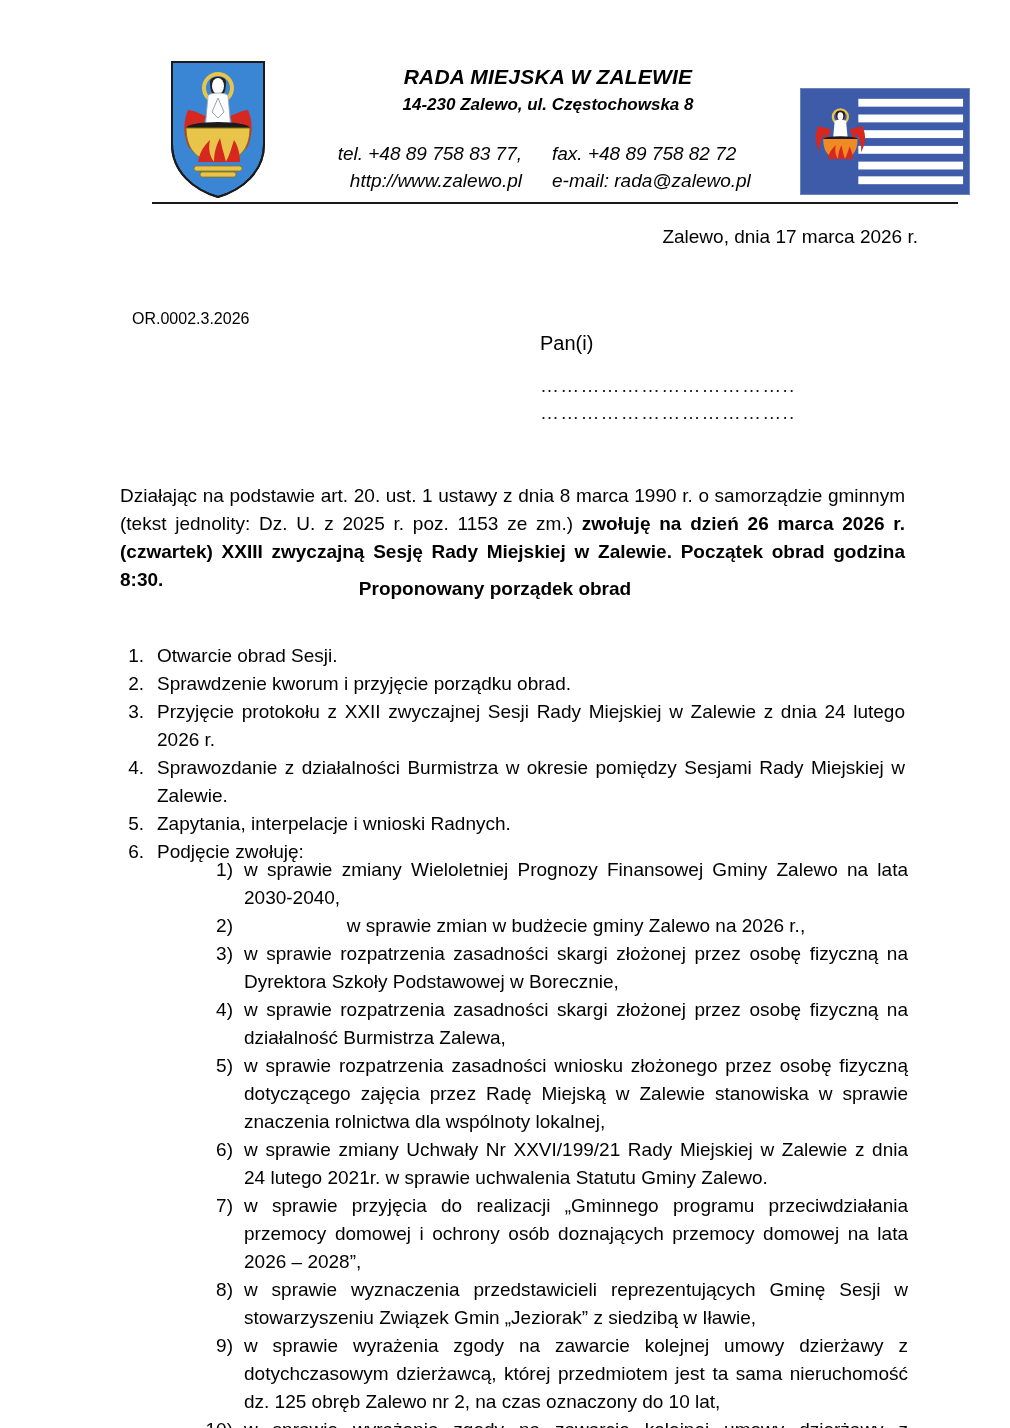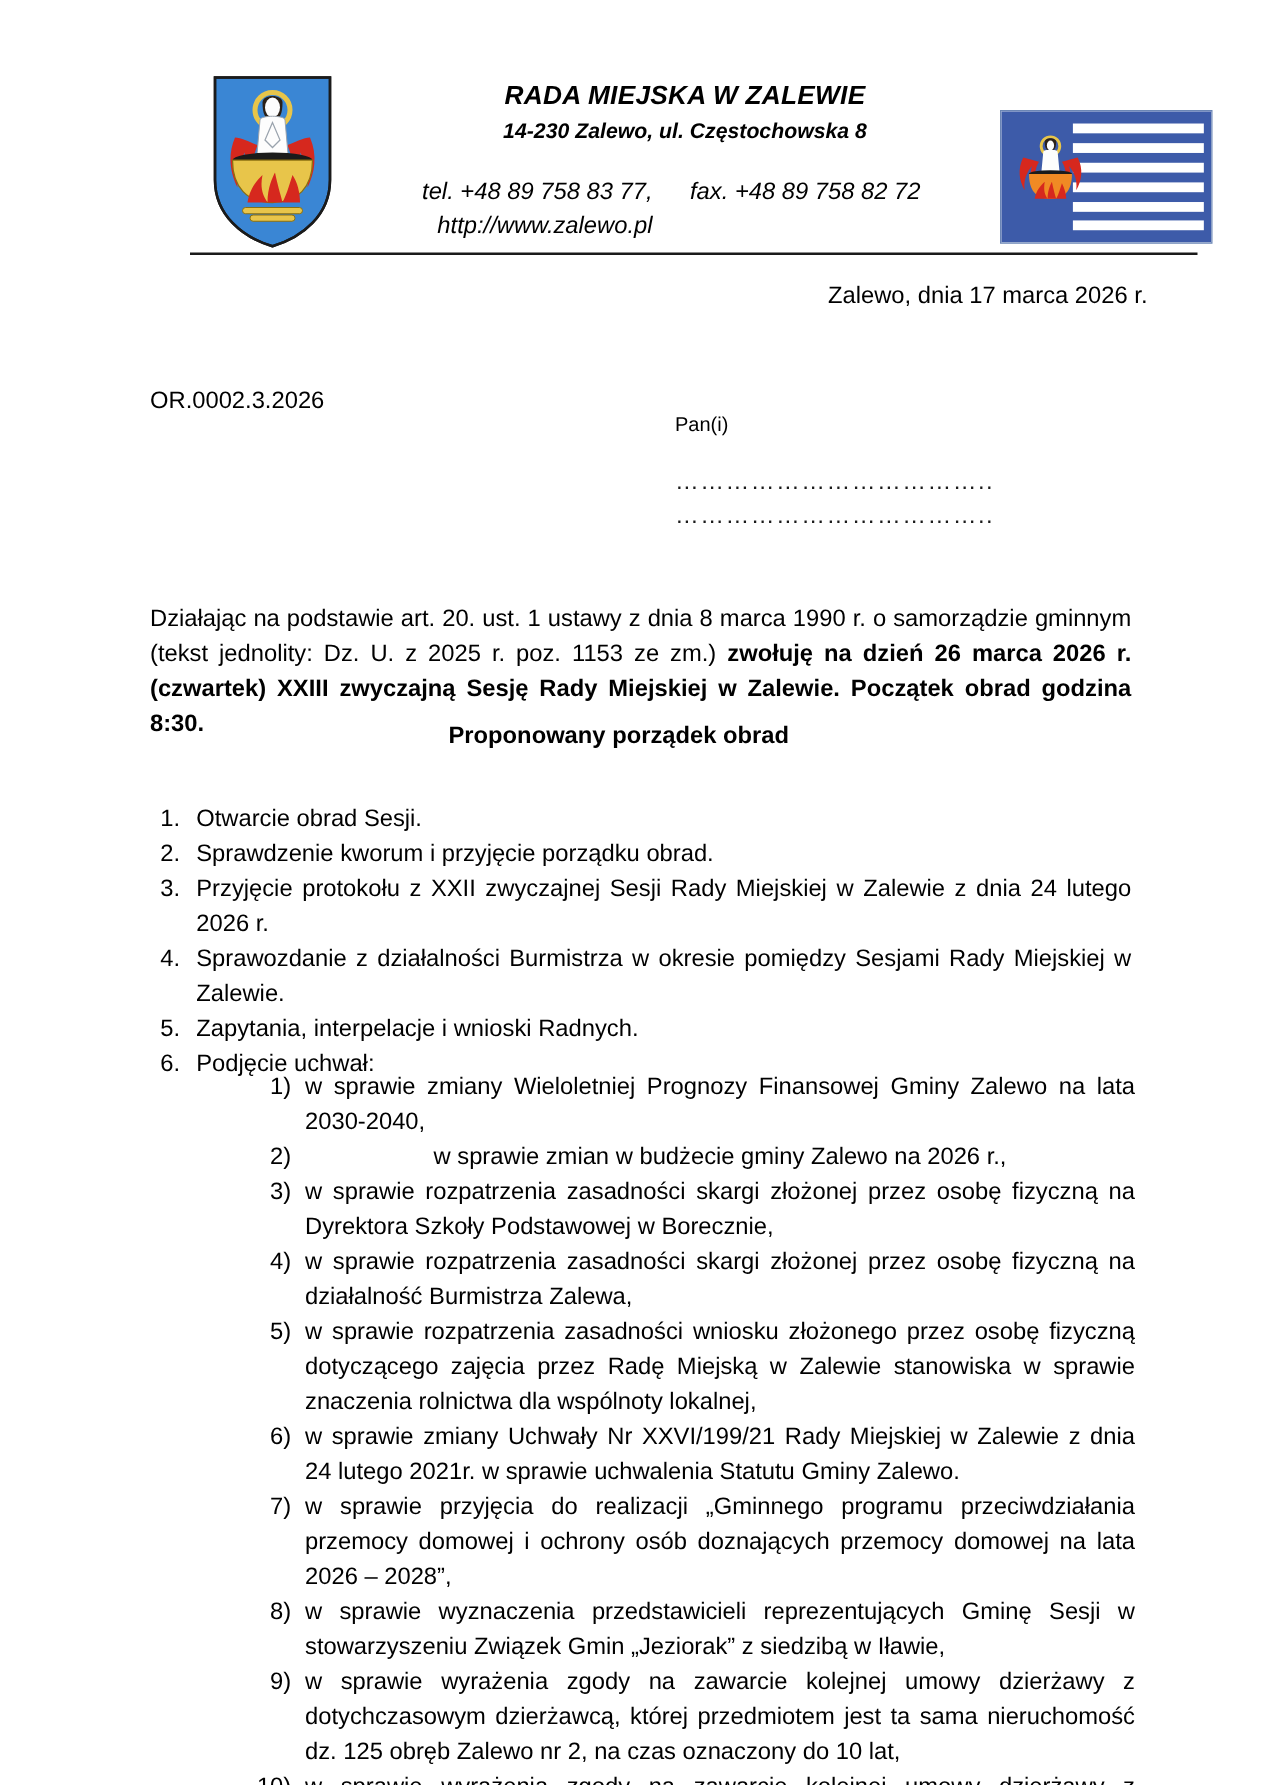--- a/index.html
+++ b/index.html
@@ -106,30 +106,30 @@
   
   .datestamp {
     position: absolute;
     right: 92px;
     top: 226px;
     font-size: 19px;
     white-space: nowrap;
   }
   .refno {
     position: absolute;
-    left: 120px;
+    left: 132px;
     top: 310px;
-    font-size: 19px;
+    font-size: 16px;
     white-space: nowrap;
   }
   .addressee {
     position: absolute;
     left: 540px;
     top: 332px;
-    font-size: 16px;
+    font-size: 20px;
   }
   .dots {
     position: absolute;
     left: 540px;
     top: 372px;
     font-size: 19px;
     line-height: 27px;
     letter-spacing: 1.2px;
     color: #1a1a1a;
     white-space: nowrap;
@@ -259,20 +259,21 @@
       <div class="org-addr">14-230 Zalewo, ul. Częstochowska 8</div>
     </div>
 
     <div class="contact-block">
       <div class="contact-row">
         <span class="contact-left">tel. +48 89 758 83 77,</span>
         <span class="contact-right">fax. +48 89 758 82 72</span>
       </div>
       <div class="contact-row">
         <span class="contact-left">http://www.zalewo.pl</span>
+        <span class="contact-right">e-mail: rada@zalewo.pl</span>
       </div>
     </div>
 
     <div class="flag">
       <svg viewBox="0 0 170 107" width="168" height="105" preserveAspectRatio="none" aria-hidden="true">
         <rect x="0" y="0" width="170" height="107" fill="#3d5ba9"></rect>
         <g fill="#ffffff">
           <rect x="58" y="10" width="106" height="8"></rect>
           <rect x="58" y="26" width="106" height="8"></rect>
           <rect x="58" y="42" width="106" height="8"></rect>
@@ -326,21 +327,21 @@
     <div class="main-item">
       <span class="main-marker">4.</span>
       <span class="main-body">Sprawozdanie z działalności Burmistrza w okresie pomiędzy Sesjami Rady Miejskiej w Zalewie.</span>
     </div>
     <div class="main-item">
       <span class="main-marker">5.</span>
       <span class="main-body nojust">Zapytania, interpelacje i wnioski Radnych.</span>
     </div>
     <div class="main-item">
       <span class="main-marker">6.</span>
-      <span class="main-body nojust">Podjęcie uchwał:</span>
+      <span class="main-body nojust">Podjęcie zwołuję:</span>
     </div>
   </div>
 
   <div class="sub-list">
     <div class="sub-item">
       <span class="sub-marker">1)</span>
       <span class="sub-body">w sprawie zmiany Wieloletniej Prognozy Finansowej Gminy Zalewo na lata 2030-2040,</span>
     </div>
     <div class="sub-item">
       <span class="sub-marker">2)</span>

